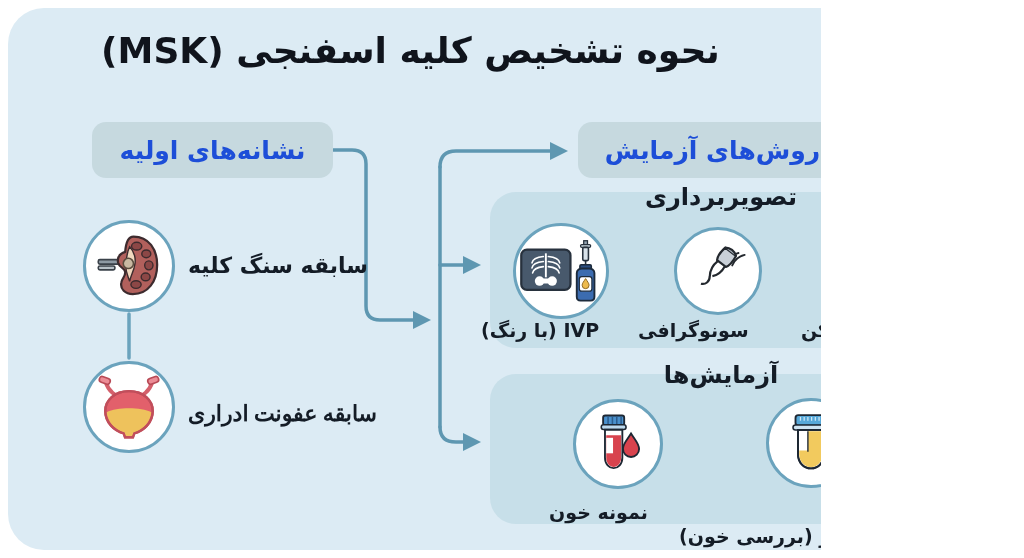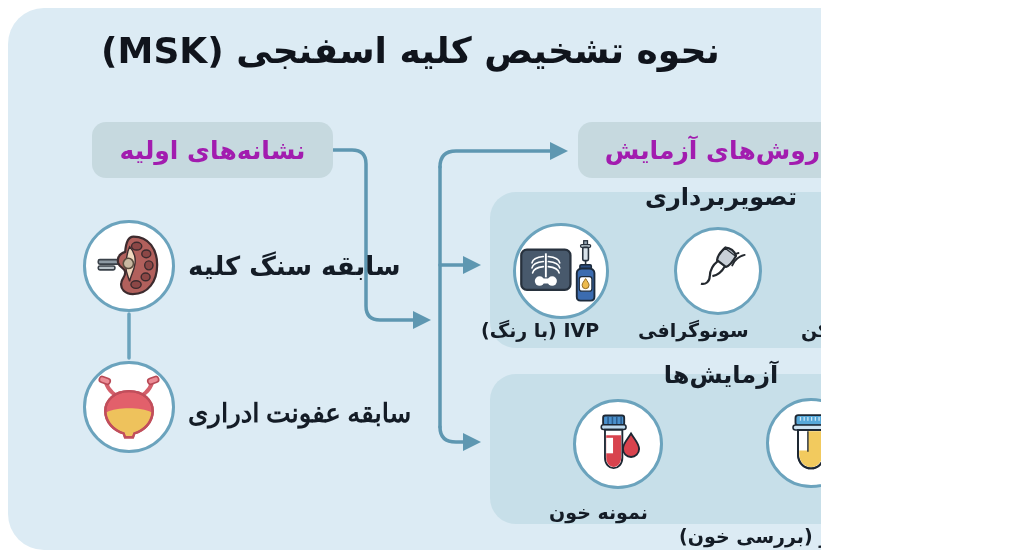--- a/index.html
+++ b/index.html
@@ -4,28 +4,28 @@
 <style>
   html,body{margin:0;padding:0;background:#ffffff;}
   #canvas{position:relative;width:821px;height:558px;background:#ffffff;overflow:hidden;
           font-family:"DejaVu Sans","Liberation Sans",sans-serif;color:#15202b;}
   #container{position:absolute;left:8px;top:8px;width:1008px;height:542px;
              background:#dcebf4;border-radius:36px;}
   .title{position:absolute;left:0;top:30px;width:100%;text-align:center;direction:rtl;
          font-size:36px;font-weight:800;color:#10141c;letter-spacing:0;}
   .hdr-box{position:absolute;height:56px;background:#c6d9df;border-radius:14px;
            display:flex;align-items:center;justify-content:center;direction:rtl;
-           font-size:25px;font-weight:700;color:#a21caf;}
+           font-size:25px;font-weight:700;color:#1d4ed8;}
   .panel{position:absolute;background:#c7dfe9;border-radius:26px;}
   .panel-title{position:absolute;text-align:center;direction:rtl;font-size:24px;
                font-weight:700;color:#141c26;}
   .node{position:absolute;background:#ffffff;border:3px solid #6ba3bd;border-radius:50%;
         box-sizing:border-box;display:flex;align-items:center;justify-content:center;}
   .node svg{display:block;}
-  .side-lbl{position:absolute;direction:rtl;white-space:nowrap;font-size:26px;
+  .side-lbl{position:absolute;direction:rtl;white-space:nowrap;font-size:22px;
             font-weight:700;color:#141c26;line-height:34px;}
   .circ-lbl{position:absolute;text-align:left;white-space:nowrap;font-size:19px;
             font-weight:700;color:#141c26;line-height:30px;direction:rtl;}
   #connectors{position:absolute;left:0;top:0;pointer-events:none;}
 </style>
 </head>
 <body>
 
 <div id="canvas">
   <div id="container"></div>

